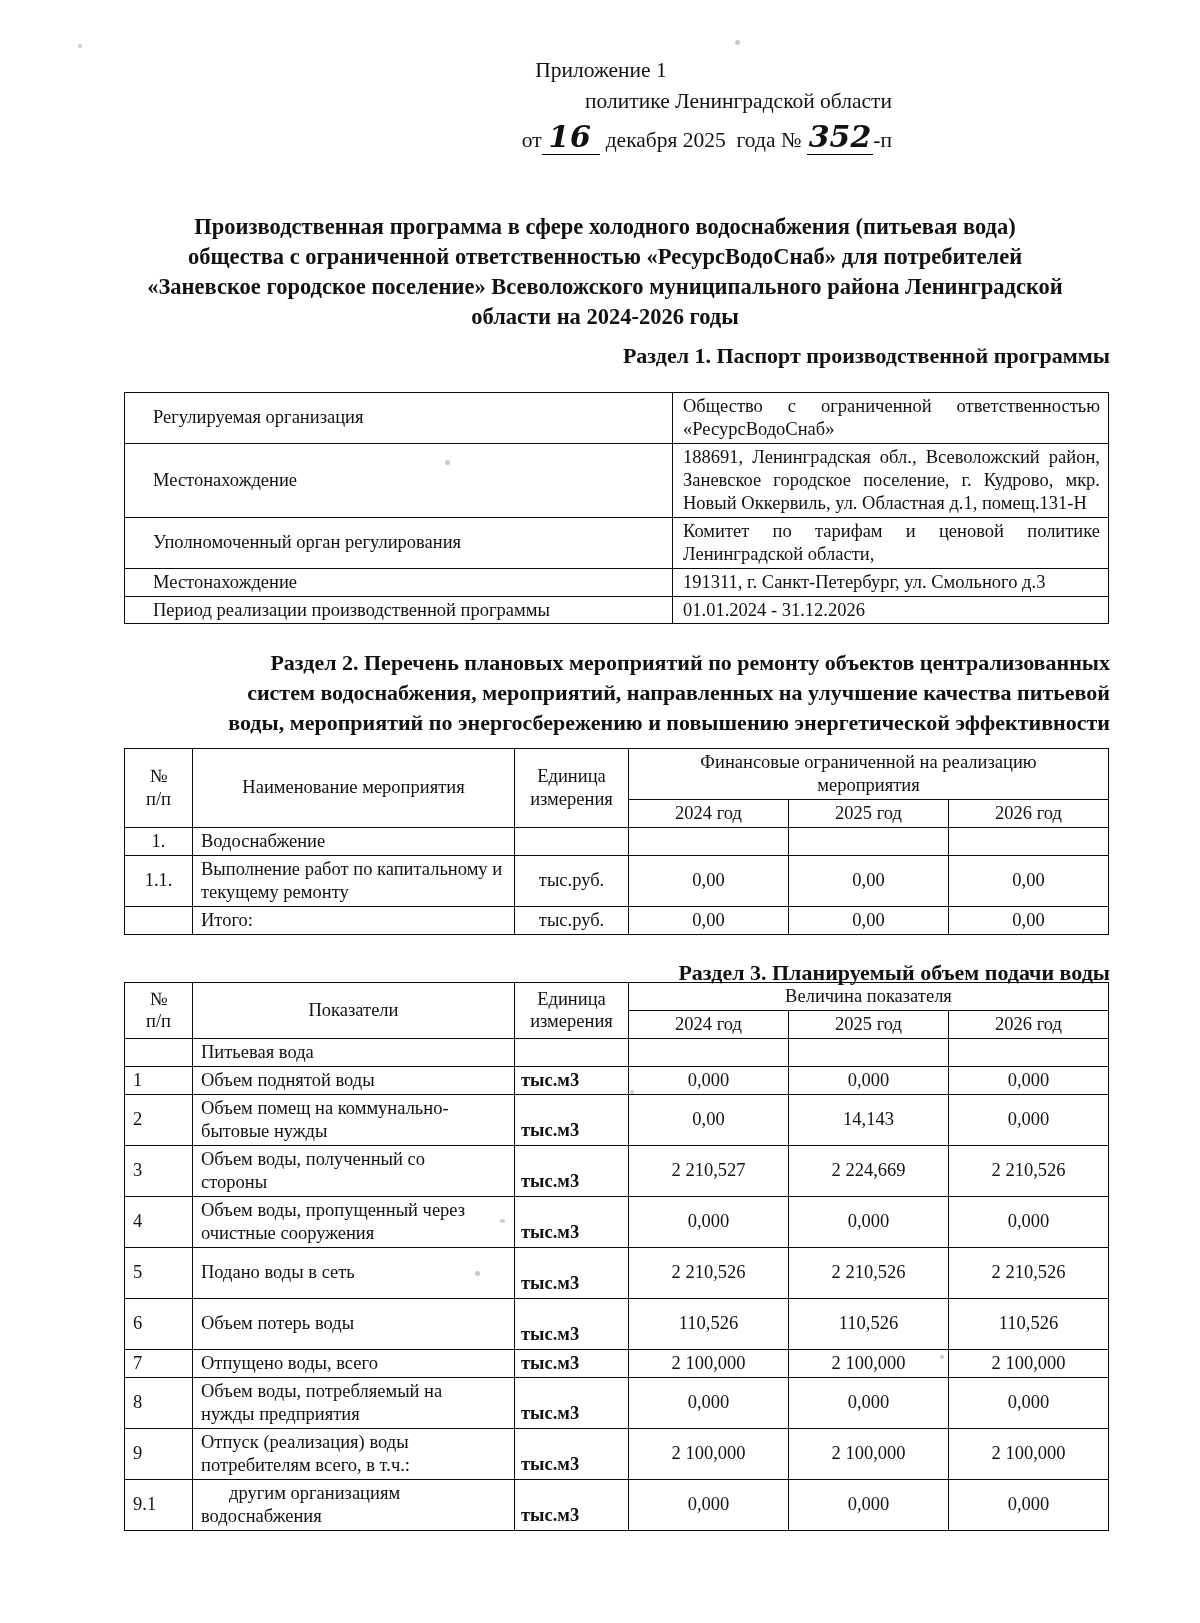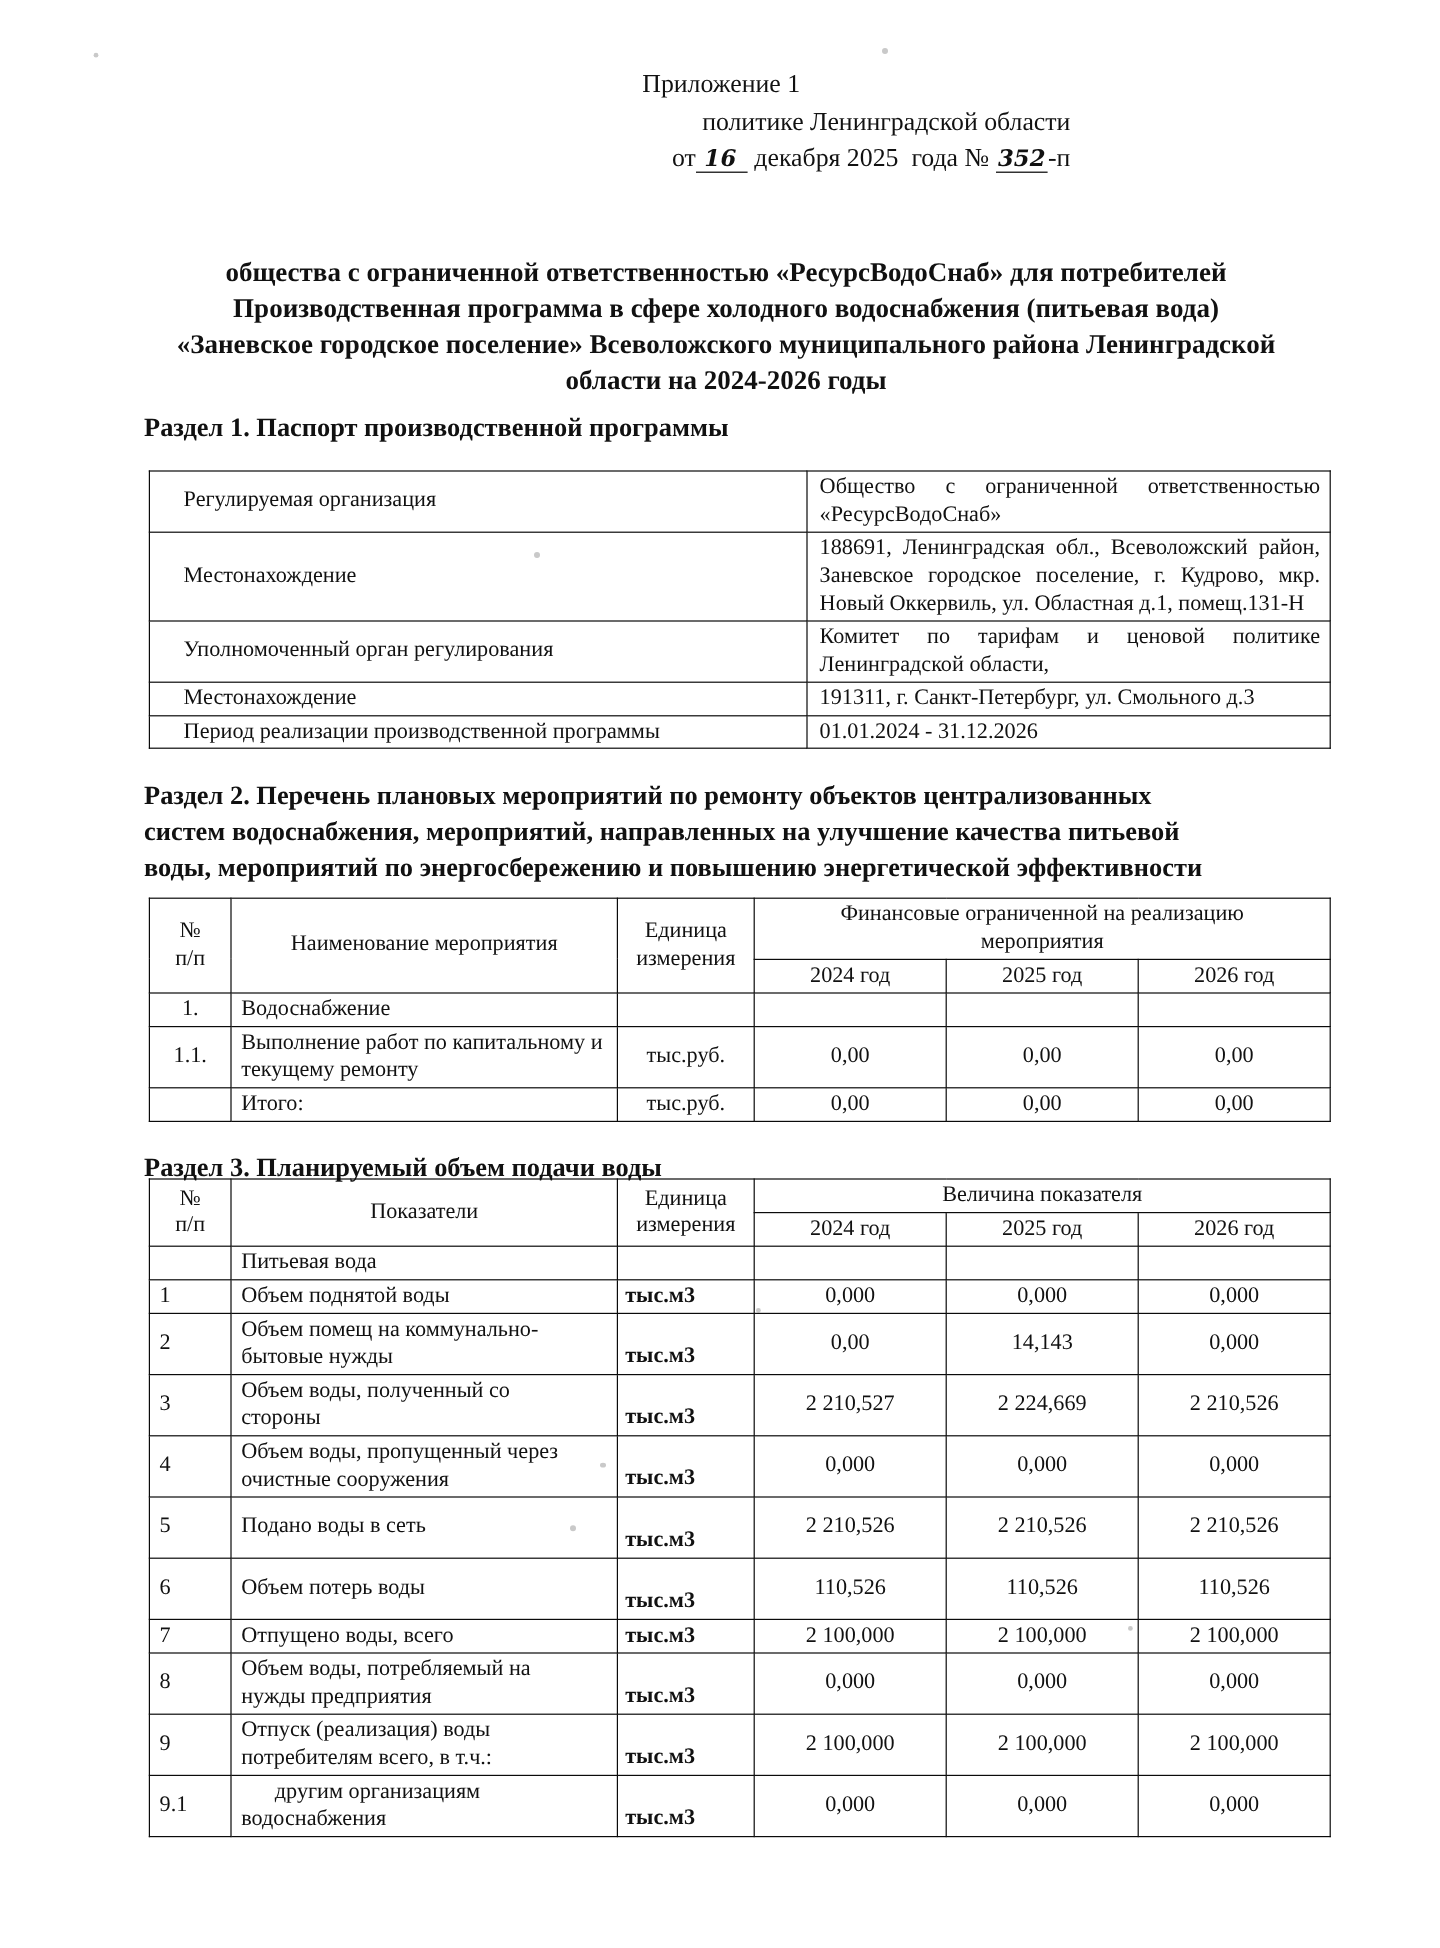--- a/index.html
+++ b/index.html
@@ -37,21 +37,21 @@
   .header-line.center-1 { text-align: center; padding-right: 22px; }
   .header-line.center-2 { text-align: right; }
   .order-line {
     text-align: right;
     white-space: nowrap;
   }
   .hw {
     font-family: "DejaVu Serif", serif;
     font-weight: bold;
     font-style: italic;
-    font-size: 19px;
+    font-size: 30px;
     border-bottom: 1.6px solid #000;
     padding: 0 9px 0 7px;
     letter-spacing: 0.5px;
   }
   .hw.num {
     padding: 0 2px;
     letter-spacing: 0px;
   }
 
   
@@ -62,21 +62,21 @@
     width: 950px;
     text-align: center;
     font-weight: bold;
     font-size: 22.5px;
     line-height: 1.33;
   }
   .section-heading {
     position: absolute;
     left: 120px;
     width: 990px;
-    text-align: left;
+    text-align: right;
     font-weight: bold;
     font-size: 22px;
     line-height: 1.36;
   }
   #sec1-heading { top: 341px; }
   #sec2-heading { top: 648px; }
   #sec3-heading { top: 958px; }
 
   
   table {
@@ -177,22 +177,22 @@
   <div class="speck" style="left:940px; top:1355px;width:4px; height:4px;"></div>
   <div class="speck" style="left:630px; top:1090px;width:4px; height:4px;"></div>
 
   <div class="header-block">
     <span class="header-line center-1">Приложение 1</span>
     <span class="header-line center-2">политике Ленинградской области</span>
     <span class="order-line"><span>от</span><span class="hw">16</span> <span>декабря 2025</span> &nbsp;<span>года №</span> <span class="hw num">352</span><span>-п</span></span>
   </div>
 
   <div class="doc-title">
+    <div>Производственная программа  в сфере холодного водоснабжения (питьевая вода)</div>
     <div>общества с ограниченной ответственностью «РесурсВодоСнаб»  для потребителей</div>
-    <div>Производственная программа  в сфере холодного водоснабжения (питьевая вода)</div>
     <div>«Заневское городское поселение» Всеволожского муниципального района Ленинградской</div>
     <div>области на 2024-2026 годы</div>
   </div>
 
   <div class="section-heading" id="sec1-heading">Раздел 1. Паспорт производственной программы</div>
 
   <table id="passport-table">
     <colgroup>
       <col style="width:548px">
       <col style="width:436px">

